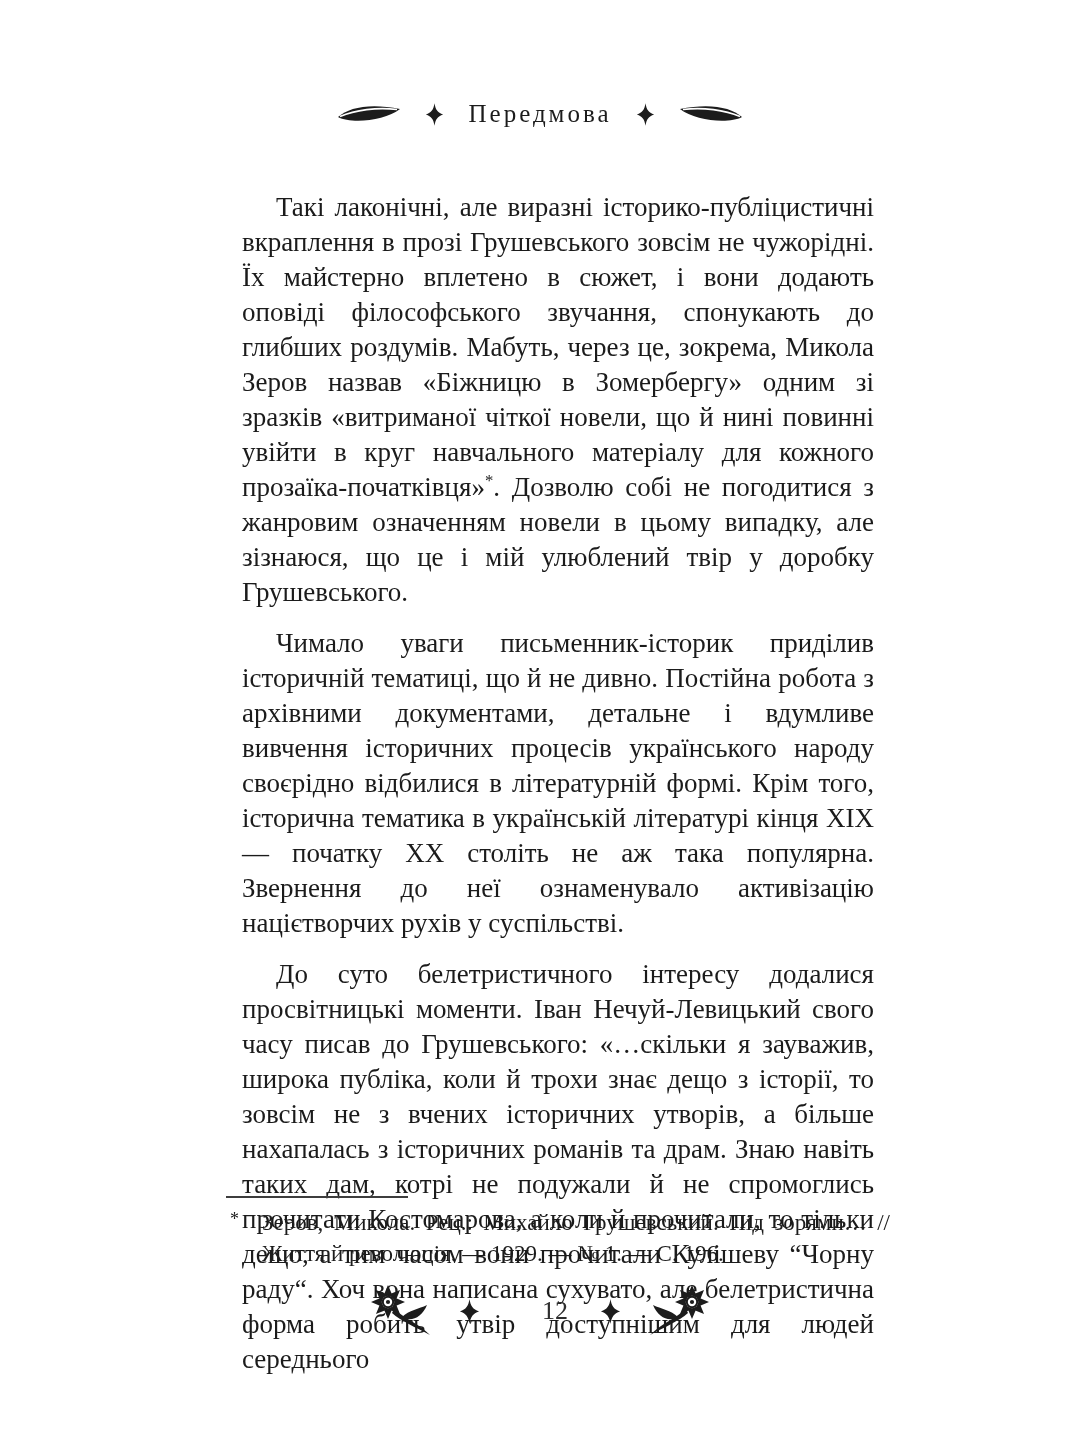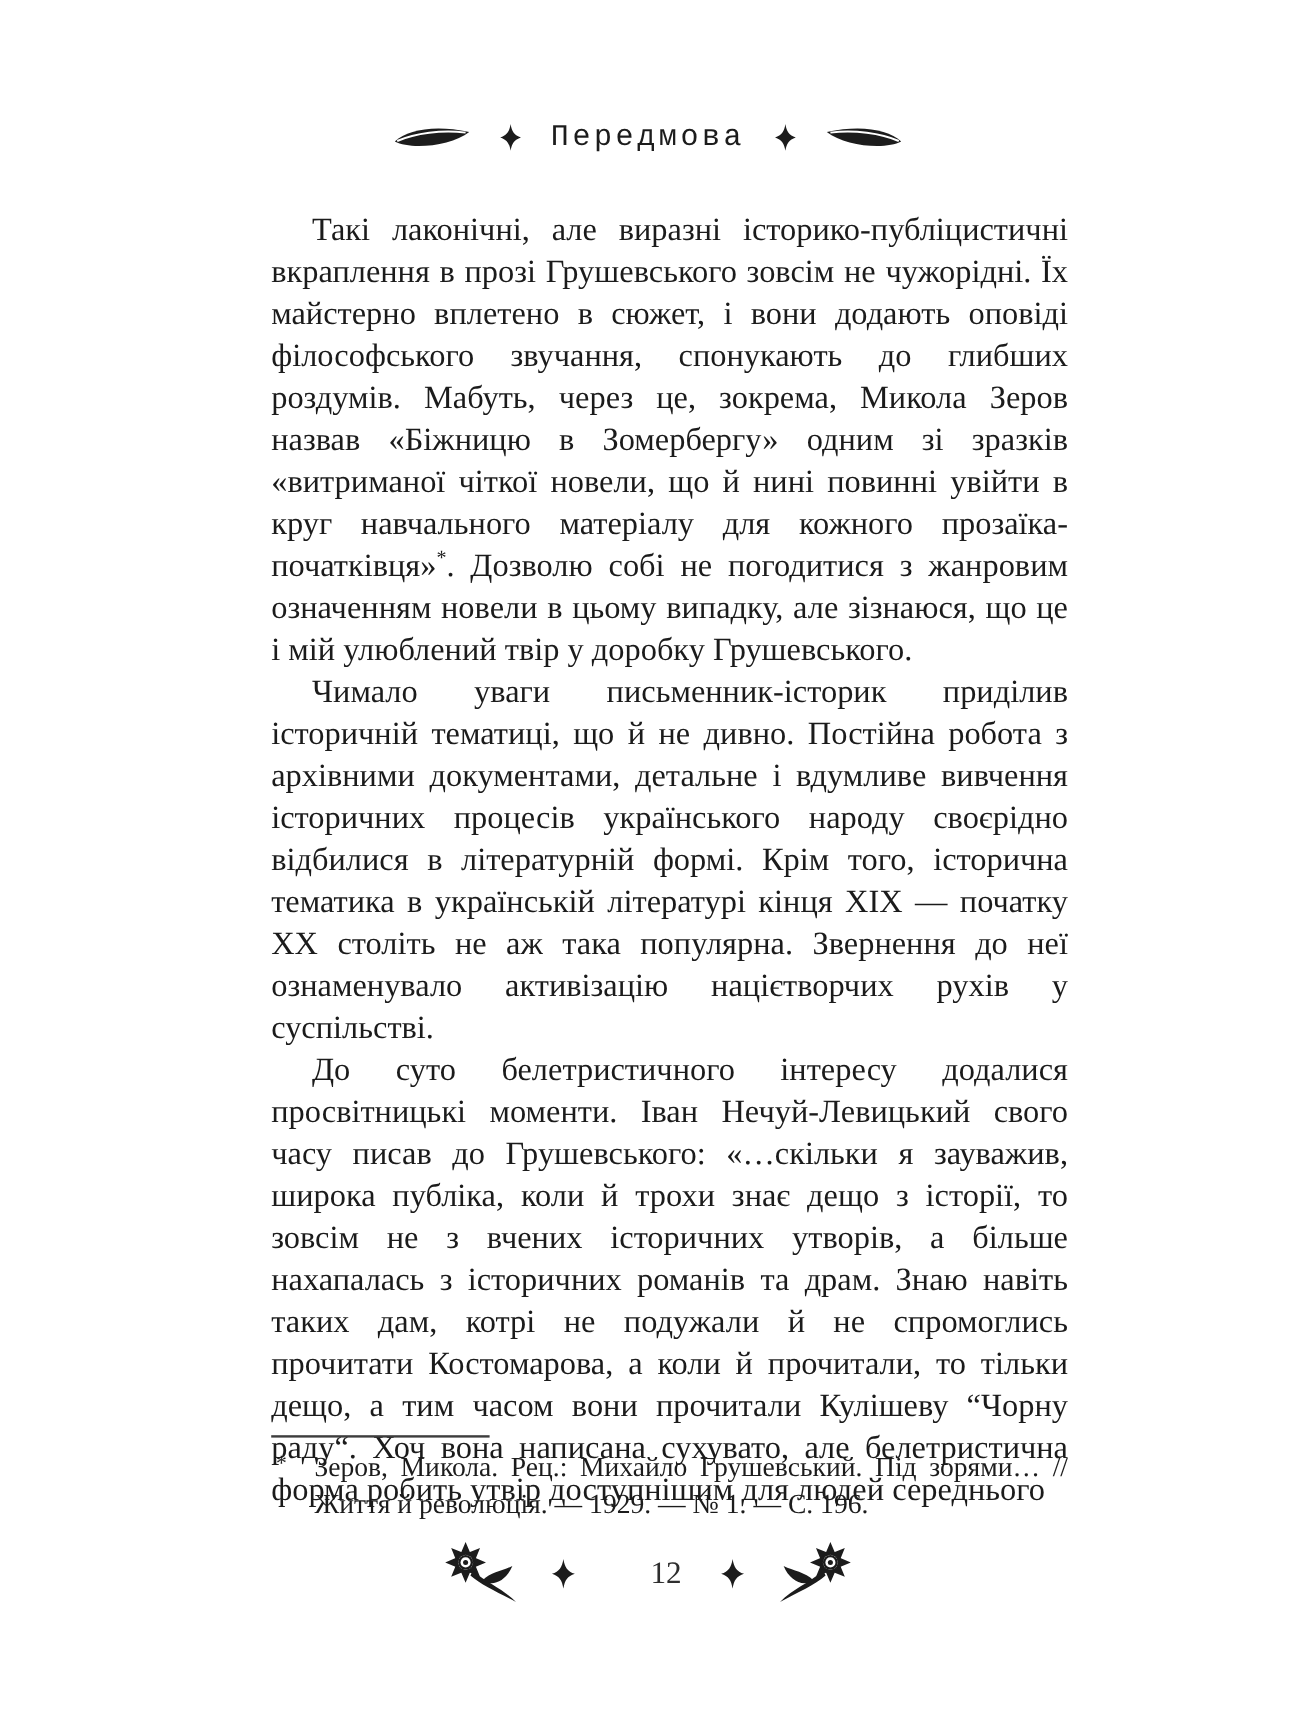--- a/index.html
+++ b/index.html
@@ -27,38 +27,37 @@
     align-items: center;
     gap: 24px;
   }
   .page-header h1 {
     margin: 0;
     font-size: 25px;
     font-weight: normal;
     letter-spacing: 3px;
     color: #1c1c1c;
     white-space: nowrap;
-    font-family: Liberation Mono, monospace;
   }
   .ornament { display: block; }
   .mirrored { transform: scaleX(-1); }
 
   
   .body-text {
     position: absolute;
     left: 226px;
     top: 174px;
     width: 664px;
     font-size: 27px;
     line-height: 35px;
     text-align: justify;
     color: #1b1b1b;
   }
   .body-text p {
-    margin: 0;
+    margin: 16px;
     text-indent: 34px;
   }
   .body-text sup {
     font-size: 0.62em;
     line-height: 0;
     vertical-align: super;
   }
 
   
   .footnote {

